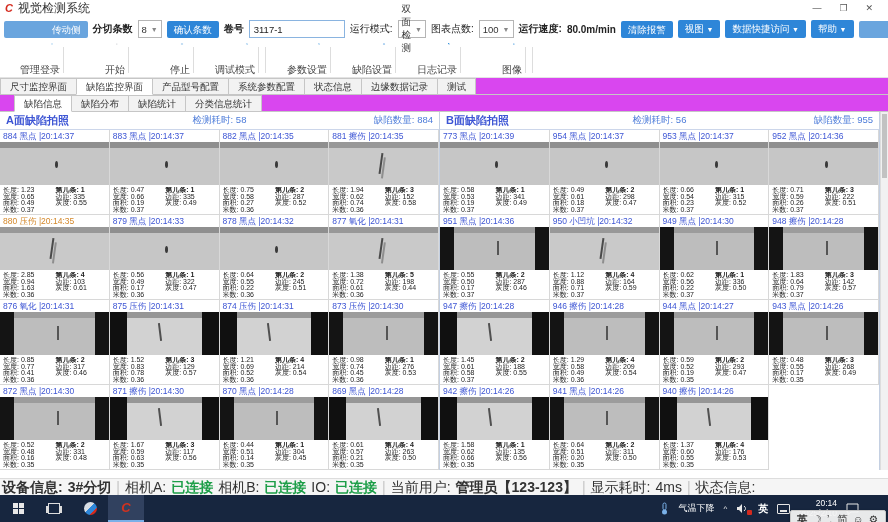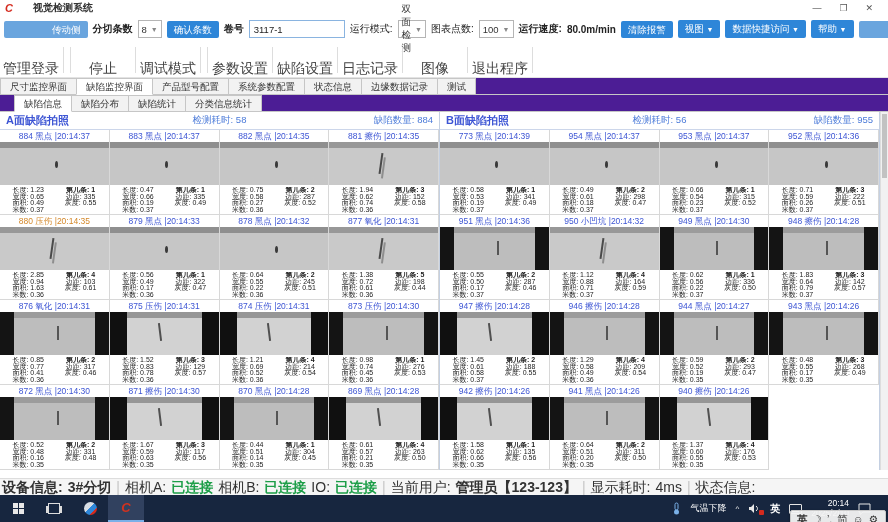--- a/index.html
+++ b/index.html
@@ -2,62 +2,62 @@
 <html><head>
 <meta charset="utf-8">
 <style>
   * { box-sizing: border-box; margin: 0; padding: 0; }
   html,body { width:888px; height:522px; overflow:hidden;
     font-family:"Liberation Sans","DejaVu Sans",sans-serif; background:#fff; }
 
   
   .titlebar{height:16px;display:flex;align-items:center;padding:0 5px;background:#fff;}
   .logo{color:#d42a1e;font-weight:bold;font-style:italic;font-size:11px;line-height:11px;}
-  .apptitle{font-size:10px;color:#333;margin-left:20px;font-weight:bold;}
+  .apptitle{font-size:12px;color:#333;margin-left:5px;}
   .wincontrols{margin-left:auto;display:flex;gap:18px;color:#555;font-size:9px;padding-right:10px;}
   .wincontrols span{cursor:default;}
 
   
   .toolbar1{height:26px;display:flex;align-items:center;gap:5px;padding:0 4px;background:#fff;}
   .btn-blue{background:#2e86d8;color:#fff;font-size:9.5px;padding:3px 7px;border-radius:2px;
     border:none;white-space:nowrap;line-height:11px;}
   .btn-side{background:#6aa5de;padding-left:48px;}
   .tb-label{font-size:10px;font-weight:bold;color:#222;white-space:nowrap;}
   .tb-label2{font-size:10px;color:#222;white-space:nowrap;}
   .selectbox{border:1px solid #b5b5b5;height:18px;display:flex;align-items:center;
     font-size:9.5px;padding:0 3px;background:#fff;justify-content:space-between;gap:4px;color:#333;}
   .selectbox .arrow{color:#888;font-size:7px;}
   .inputbox{border:1px solid #8ab4e0;height:18px;font-size:9.5px;padding:0 4px;color:#222;
     font-family:"Liberation Sans","DejaVu Sans",sans-serif;}
   .speedval{font-size:10px;font-weight:bold;color:#222;white-space:nowrap;}
 
   
   .toolbar2{height:36px;display:flex;align-items:center;padding:0 2px;border-bottom:1px solid #e3e3e3;background:#fff;}
-  .tool-btn{display:flex;flex-direction:column;align-items:center;justify-content:center;
-    min-width:58px;gap:18px;font-size:14px;color:#444;height:34px;cursor:default;}
+  .tool-btn{display:flex;flex-direction:column;align-items:flex-end;justify-content:center;
+    min-width:58px;gap:18px;font-size:10px;color:#444;height:34px;cursor:default;}
   .tool-btn svg{display:block;}
   .tsep{width:1px;height:26px;background:#ddd;margin:0 3px;}
 
   
-  .tabs{display:flex;background:#4c1d95;height:17px;font-size:9.5px;align-items:flex-end;
+  .tabs{display:flex;background:#d946ef;height:17px;font-size:9.5px;align-items:flex-end;
     border-bottom:1px solid #c6c6c6;}
   .tab{padding:2px 9px 2px;border:1px solid #c6c6c6;border-bottom:none;color:#333;
     background:#f2f2f2;margin-right:-1px;white-space:nowrap;height:16px;}
   .tab.active{background:#fff;height:17px;margin-bottom:-1px;border-bottom:1px solid #fff;margin-top:36px;}
   .subtabs-wrap{padding-left:14px;}
 
   
   .content{display:flex;height:358px;position:relative;}
   .panel{flex:0 0 440px;display:flex;flex-direction:column;border-right:1px solid #c4d0e2;overflow:hidden;}
   .panel-head{height:18px;display:flex;align-items:center;padding:0 6px;
     border-bottom:1px solid #ccd6ea;background:#fff;}
   .panel-title{color:#3d55d4;font-weight:bold;font-size:11px;flex:1;}
   .panel-mid{flex:1;text-align:center;color:#4c7bd9;font-size:9.5px;}
   .panel-right{flex:1;text-align:right;color:#4c7bd9;font-size:9.5px;}
-  .grid{display:grid;grid-template-columns:repeat(4,1fr);grid-auto-rows:85px;flex:1;text-align:center;}
+  .grid{display:grid;grid-template-columns:repeat(4,1fr);grid-auto-rows:85px;flex:1;}
   .cell{border-right:1px solid #d8d8d8;border-bottom:1px solid #d8d8d8;display:flex;
     flex-direction:column;overflow:hidden;background:#fff;}
   .cell-head{height:13px;font-size:8.5px;color:#3d55d4;padding:1px 3px 0;white-space:nowrap;overflow:hidden;}
   .cell-head.orange{color:#d4882a;}
   .thumb{height:43px;position:relative;background:#c2c2c2;flex:none;}
   .cell-info{flex:1;display:flex;font-size:7px;line-height:6.8px;padding:2px 3px 0;color:#222;gap:2px;}
   .ci-col{flex:1;overflow:hidden;}
   .ci-col div{white-space:nowrap;}
   .ci-strip{font-weight:bold;}
   .imgv1{background:linear-gradient(180deg,#989898 0 6px,#c9c9c9 6px);}
@@ -90,21 +90,21 @@
   .taskbar{height:27px;background:#17263f;display:flex;align-items:stretch;color:#fff;}
   .tb-slot{width:36px;display:flex;align-items:center;justify-content:center;}
   .tb-slot.active{background:#31415f;border-bottom:2px solid #7ab0e8;}
   .winlogo{display:grid;grid-template-columns:5px 5px;grid-template-rows:5px 5px;gap:1px;}
   .winlogo i{background:#e8e8e8;display:block;}
   .taskview{width:12px;height:11px;border:1px solid #dcdcdc;position:relative;}
   .taskview::before{content:'';position:absolute;left:-3px;top:2px;width:2px;height:7px;background:#dcdcdc;}
   .taskview::after{content:'';position:absolute;right:-3px;top:2px;width:2px;height:7px;background:#dcdcdc;}
   .appdot{width:13px;height:13px;border-radius:50%;background:linear-gradient(135deg,#d8dde4 45%,#2e86d8 45% 70%,#d42a1e 70%);}
   .redc{color:#d4321e;font-weight:bold;font-style:italic;font-size:13px;line-height:13px;}
-  .tray{margin-left:auto;display:flex;align-items:center;gap:9px;padding-right:4px;font-size:9px;}
+  .tray{margin-left:auto;display:flex;align-items:center;gap:9px;padding-right:16px;font-size:9px;}
   .tray .txt{color:#fff;}
   .chev{font-size:8px;color:#eee;}
   .lang{font-weight:bold;font-size:10px;}
   .clock{text-align:right;font-size:8.5px;line-height:9.5px;}
   .spk{position:relative;display:flex;}
   .spk .dot{position:absolute;right:-3px;bottom:-1px;width:5px;height:5px;background:#d42a1e;border-radius:1px;}
   .kbdic{width:13px;height:10px;border:1px solid #e6e6e6;border-radius:1px;position:relative;}
   .kbdic::after{content:'';position:absolute;left:2px;right:2px;bottom:1px;height:2px;background:#e6e6e6;}
   .showdesk{width:4px;border-left:1px solid #3a4a68;}
 
@@ -165,20 +165,26 @@
 
 <div class="toolbar2">
   <div class="tool-btn">
     <svg width="16" height="16" viewBox="0 0 16 16">
         <circle cx="8" cy="5" r="3" fill="#1e86d8"></circle>
         <path d="M2 14c0-4 12-4 12 0z" fill="#1e86d8"></path>
       </svg>
     <span>管理登录</span>
   </div>
     <div class="tsep"></div>
+  <div class="tool-btn">
+    <svg width="16" height="16" viewBox="0 0 16 16">
+        <path d="M4 3l9 5-9 5z" fill="#a9adb3"></path>
+      </svg>
+    <span>开始</span>
+  </div>
     <div class="tsep"></div>
   <div class="tool-btn">
     <svg width="16" height="16" viewBox="0 0 16 16">
         <circle cx="8" cy="8" r="6.2" fill="none" stroke="#1e86d8" stroke-width="1.6"></circle>
         <rect x="5.8" y="5.8" width="4.4" height="4.4" fill="#1e86d8"></rect>
       </svg>
     <span>停止</span>
   </div>
     <div class="tsep"></div>
   <div class="tool-btn">
@@ -225,28 +231,20 @@
     <div class="tsep"></div>
   <div class="tool-btn">
     <svg width="16" height="16" viewBox="0 0 16 16">
         <rect x="1.5" y="5" width="9.5" height="7" rx="1" fill="#1e86d8"></rect>
         <path d="M11.5 7.5l3.2-1.8v4.6l-3.2-1.8z" fill="#1e86d8"></path>
         <rect x="3" y="3" width="4" height="2" fill="#1e86d8"></rect>
       </svg>
     <span>图像</span>
   </div>
     <div class="tsep"></div>
-  <div class="tool-btn">
-    <svg width="16" height="16" viewBox="0 0 16 16" fill="none" stroke="#1e86d8" stroke-width="1.5">
-        <path d="M9 2H3v12h6"></path>
-        <line x1="6" y1="8" x2="14" y2="8"></line>
-        <path d="M11.5 5.5L14 8l-2.5 2.5"></path>
-      </svg>
-    <span>退出程序</span>
-  </div>
     <div class="tsep"></div>
 </div>
 
 <div class="tabs" id="tabs-main">
     <div class="tab">尺寸监控界面</div>
     <div class="tab active">缺陷监控界面</div>
     <div class="tab">产品型号配置</div>
     <div class="tab">系统参数配置</div>
     <div class="tab">状态信息</div>
     <div class="tab">边缘数据记录</div>

